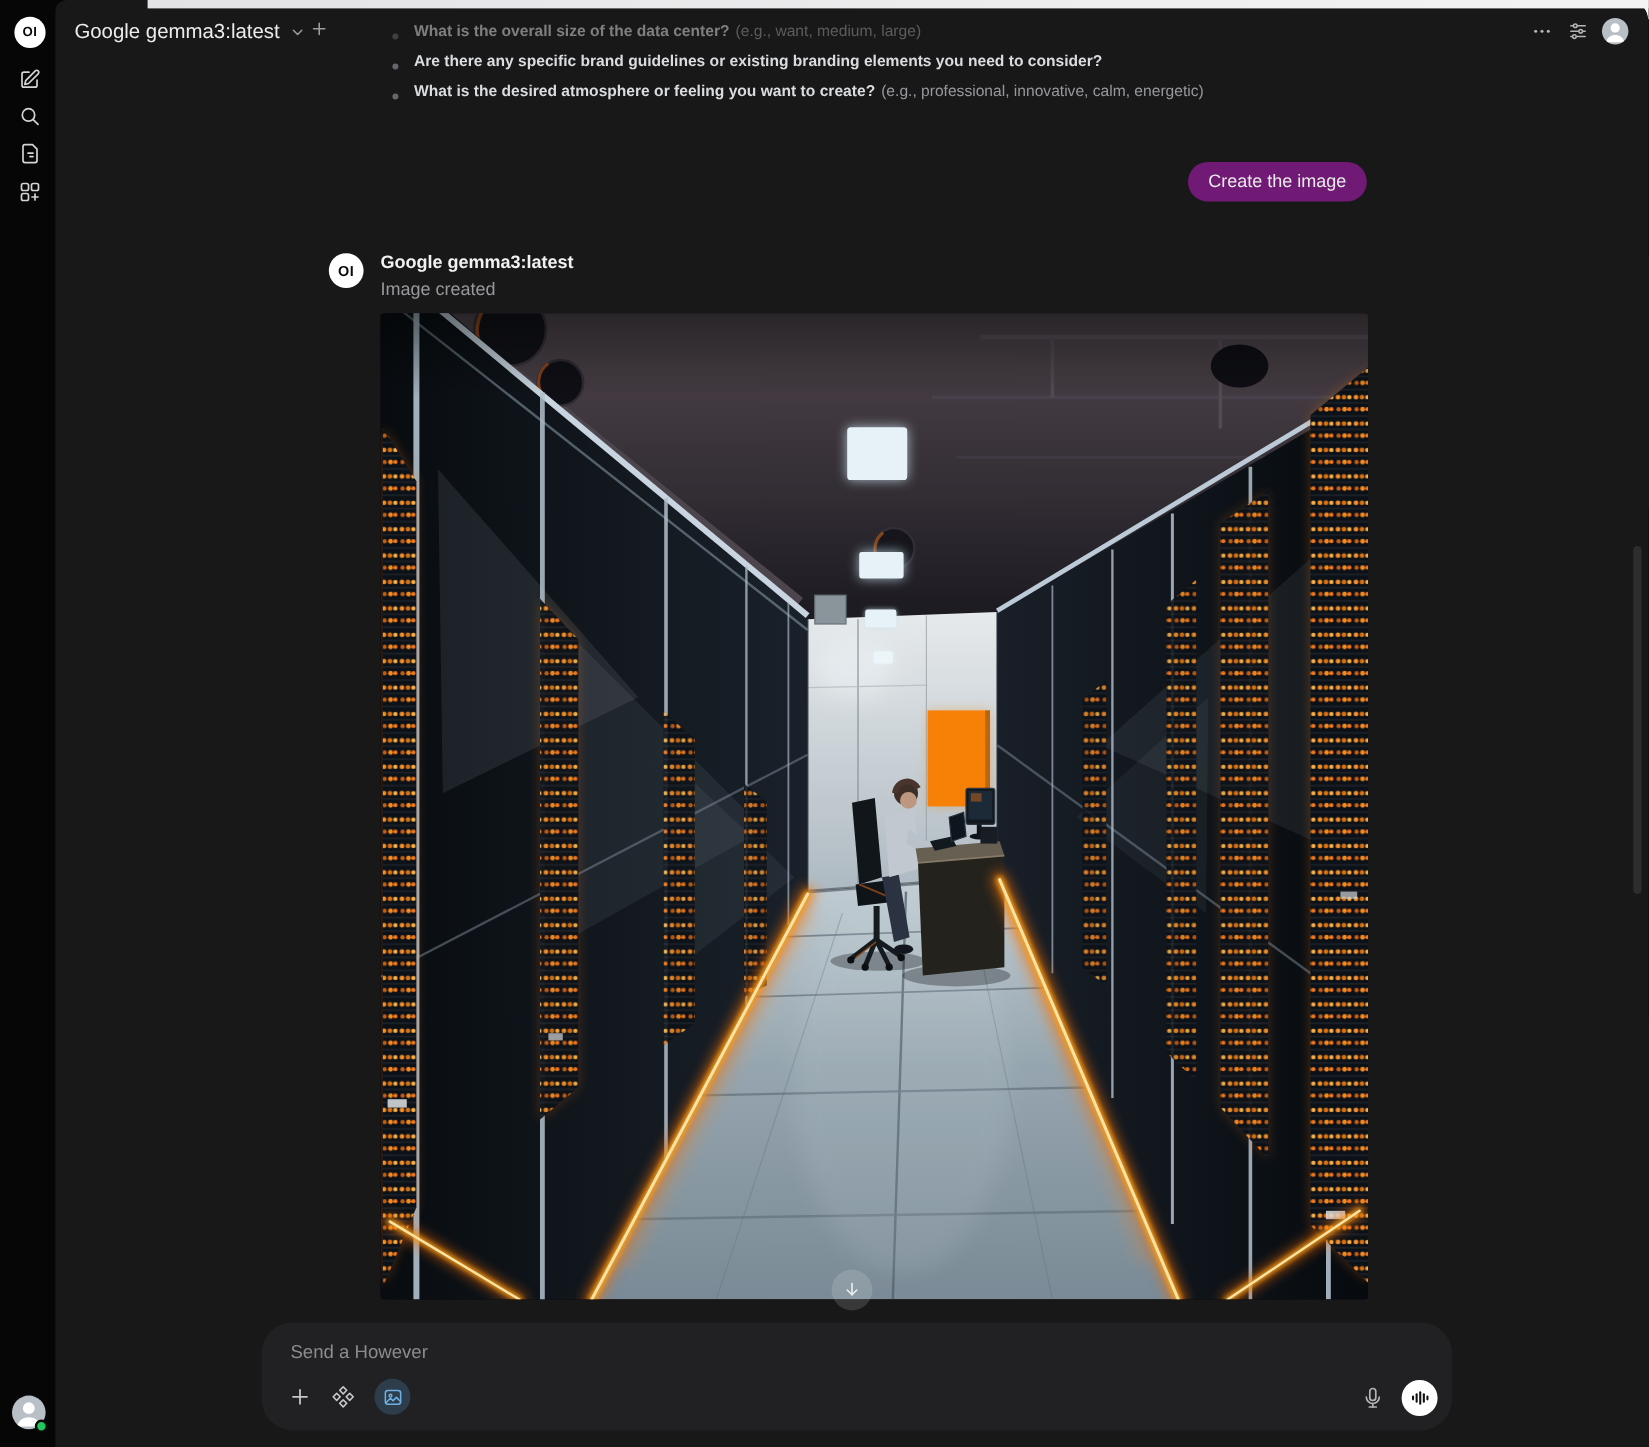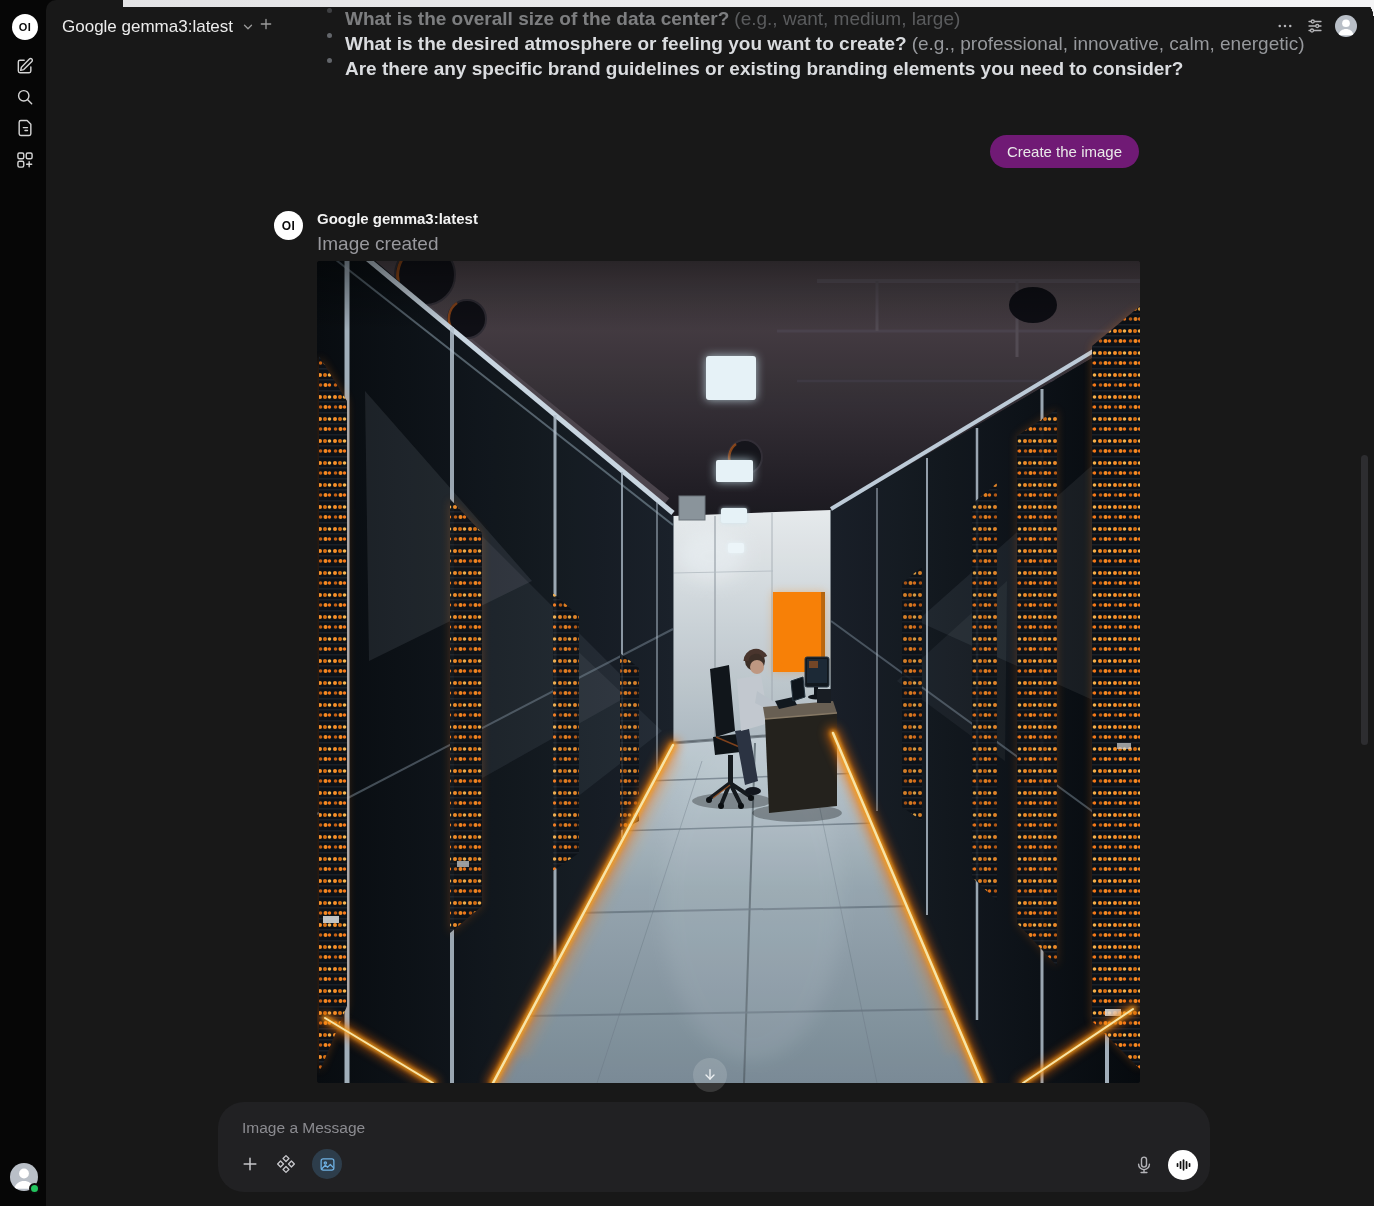--- a/index.html
+++ b/index.html
@@ -30,33 +30,33 @@
   .model-name { font-size:17px; font-weight:500; color:#ececec; }
   .chev { width:14px; height:14px; color:#9b9b9b; }
   .newchat-plus { position:absolute; left:258px; top:16px; width:16px; height:16px; color:#9b9b9b; z-index:10; cursor:pointer; }
   .tr-ic { position:absolute; top:17px; width:18px; height:18px; color:#b5b5b8; z-index:10; cursor:pointer; }
   .tr-ic svg { width:100%; height:100%; display:block; }
   .tr-avatar { position:absolute; left:1335px; top:15px; width:22px; height:22px; border-radius:50%; background:#b9bfc7; overflow:hidden; z-index:10; cursor:pointer; }
   .tr-avatar svg { width:22px; height:22px; display:block; }
 
   
   .bullets { position:absolute; left:327px; top:8px; width:810px; z-index:10; }
-  .b-row { display:flex; align-items:flex-start; height:25px; font-size:19px; }
+  .b-row { display:flex; align-items:flex-end; height:25px; font-size:13px; }
   .b-dot { width:5px; height:5px; border-radius:50%; background:#63666b; margin-right:13px; flex:none; }
   .b-text { font-weight:bold; color:#dadcdf; white-space:nowrap; }
   .b-note { color:#96989c; margin-left:5px; white-space:nowrap; }
   .faded { opacity:.52; }
 
   .user-bubble { position:absolute; top:135px; right:235px; height:33px; padding:0 17px; border-radius:17px;
     background:#701a75; color:#e9e9e9; font-size:15px; display:flex; align-items:center; z-index:10; }
 
   .asst-avatar { position:absolute; left:274px; top:211px; width:29px; height:29px; border-radius:50%; background:#fff;
     display:flex; align-items:center; justify-content:center; font-weight:800; font-size:12px; color:#0a0a0a; letter-spacing:.5px; z-index:10; }
   .asst-name { position:absolute; left:317px; top:210px; font-size:15px; font-weight:bold; color:#f2f2f2; z-index:10; }
-  .asst-status { position:absolute; left:317px; top:233px; font-size:19px; color:#98989d; z-index:10; }
+  .asst-status { position:absolute; left:317px; top:233px; font-size:15px; color:#98989d; z-index:10; }
 
   .gen-image { position:absolute; left:317px; top:261px; width:823px; height:822px; border-radius:3px; overflow:hidden; background:#0c0d10; z-index:10; cursor:pointer; }
   .gen-image svg { display:block; width:823px; height:822px; }
 
   .scroll-btn { position:absolute; left:693px; top:1058px; width:34px; height:34px; border-radius:50%;
     background:rgba(255,255,255,.14); display:flex; align-items:center; justify-content:center; z-index:12; cursor:pointer; }
   .scroll-btn svg { width:16px; height:16px; color:#eceff1; }
 
   .followup { position:absolute; left:317px; top:1091px; width:823px; font-size:15px; line-height:24px; color:#d2d3d5; z-index:8; }
   .followup em { font-style:italic; }
@@ -159,27 +159,27 @@
 </div>
 
 <div class="bullets">
   <div class="b-row faded">
     <span class="b-dot"></span>
     <span class="b-text">What is the overall size of the data center?</span>
     <span class="b-note">(e.g., want, medium, large)</span>
   </div>
   <div class="b-row">
     <span class="b-dot"></span>
+    <span class="b-text">Are there any specific brand guidelines or existing branding elements you need to consider?</span>
+    <span class="b-note"></span>
+  </div>
+  <div class="b-row">
+    <span class="b-dot"></span>
     <span class="b-text">What is the desired atmosphere or feeling you want to create?</span>
     <span class="b-note">(e.g., professional, innovative, calm, energetic)</span>
-  </div>
-  <div class="b-row">
-    <span class="b-dot"></span>
-    <span class="b-text">Are there any specific brand guidelines or existing branding elements you need to consider?</span>
-    <span class="b-note"></span>
   </div>
 </div>
 
 <div class="user-bubble">
   <span>Create the image</span>
 </div>
 
 <div class="asst-avatar">
     <span>OI</span>
   </div>
@@ -389,21 +389,21 @@
   <svg viewBox="0 0 24 24" fill="none" stroke="currentColor" stroke-width="2" stroke-linecap="round" stroke-linejoin="round">
     <path d="M12 4v14"></path>
       <path d="M6 12l6 6 6-6"></path>
   </svg>
 </div>
 
 <p class="followup"><span>Okay, I can't </span><em>literally</em><span> create an image and display it here. I'm a text-based AI. However, I can generate a detailed text</span></p>
 
 <div class="composer">
   <div class="composer-input">
-    <span>Image a Message</span>
+    <span>Send a However</span>
   </div>
   <div class="c-left">
     <div class="c-ic">
       <svg viewBox="0 0 24 24" fill="none" stroke="currentColor" stroke-width="1.8" stroke-linecap="round">
           <path d="M12 5v14M5 12h14"></path>
         </svg>
     </div>
     <div class="c-ic">
       <svg viewBox="0 0 24 24" fill="none" stroke="currentColor" stroke-width="1.6" stroke-linejoin="round">
         <rect x="9.5" y="3" width="5" height="5" transform="rotate(45 12 5.5)"></rect>

